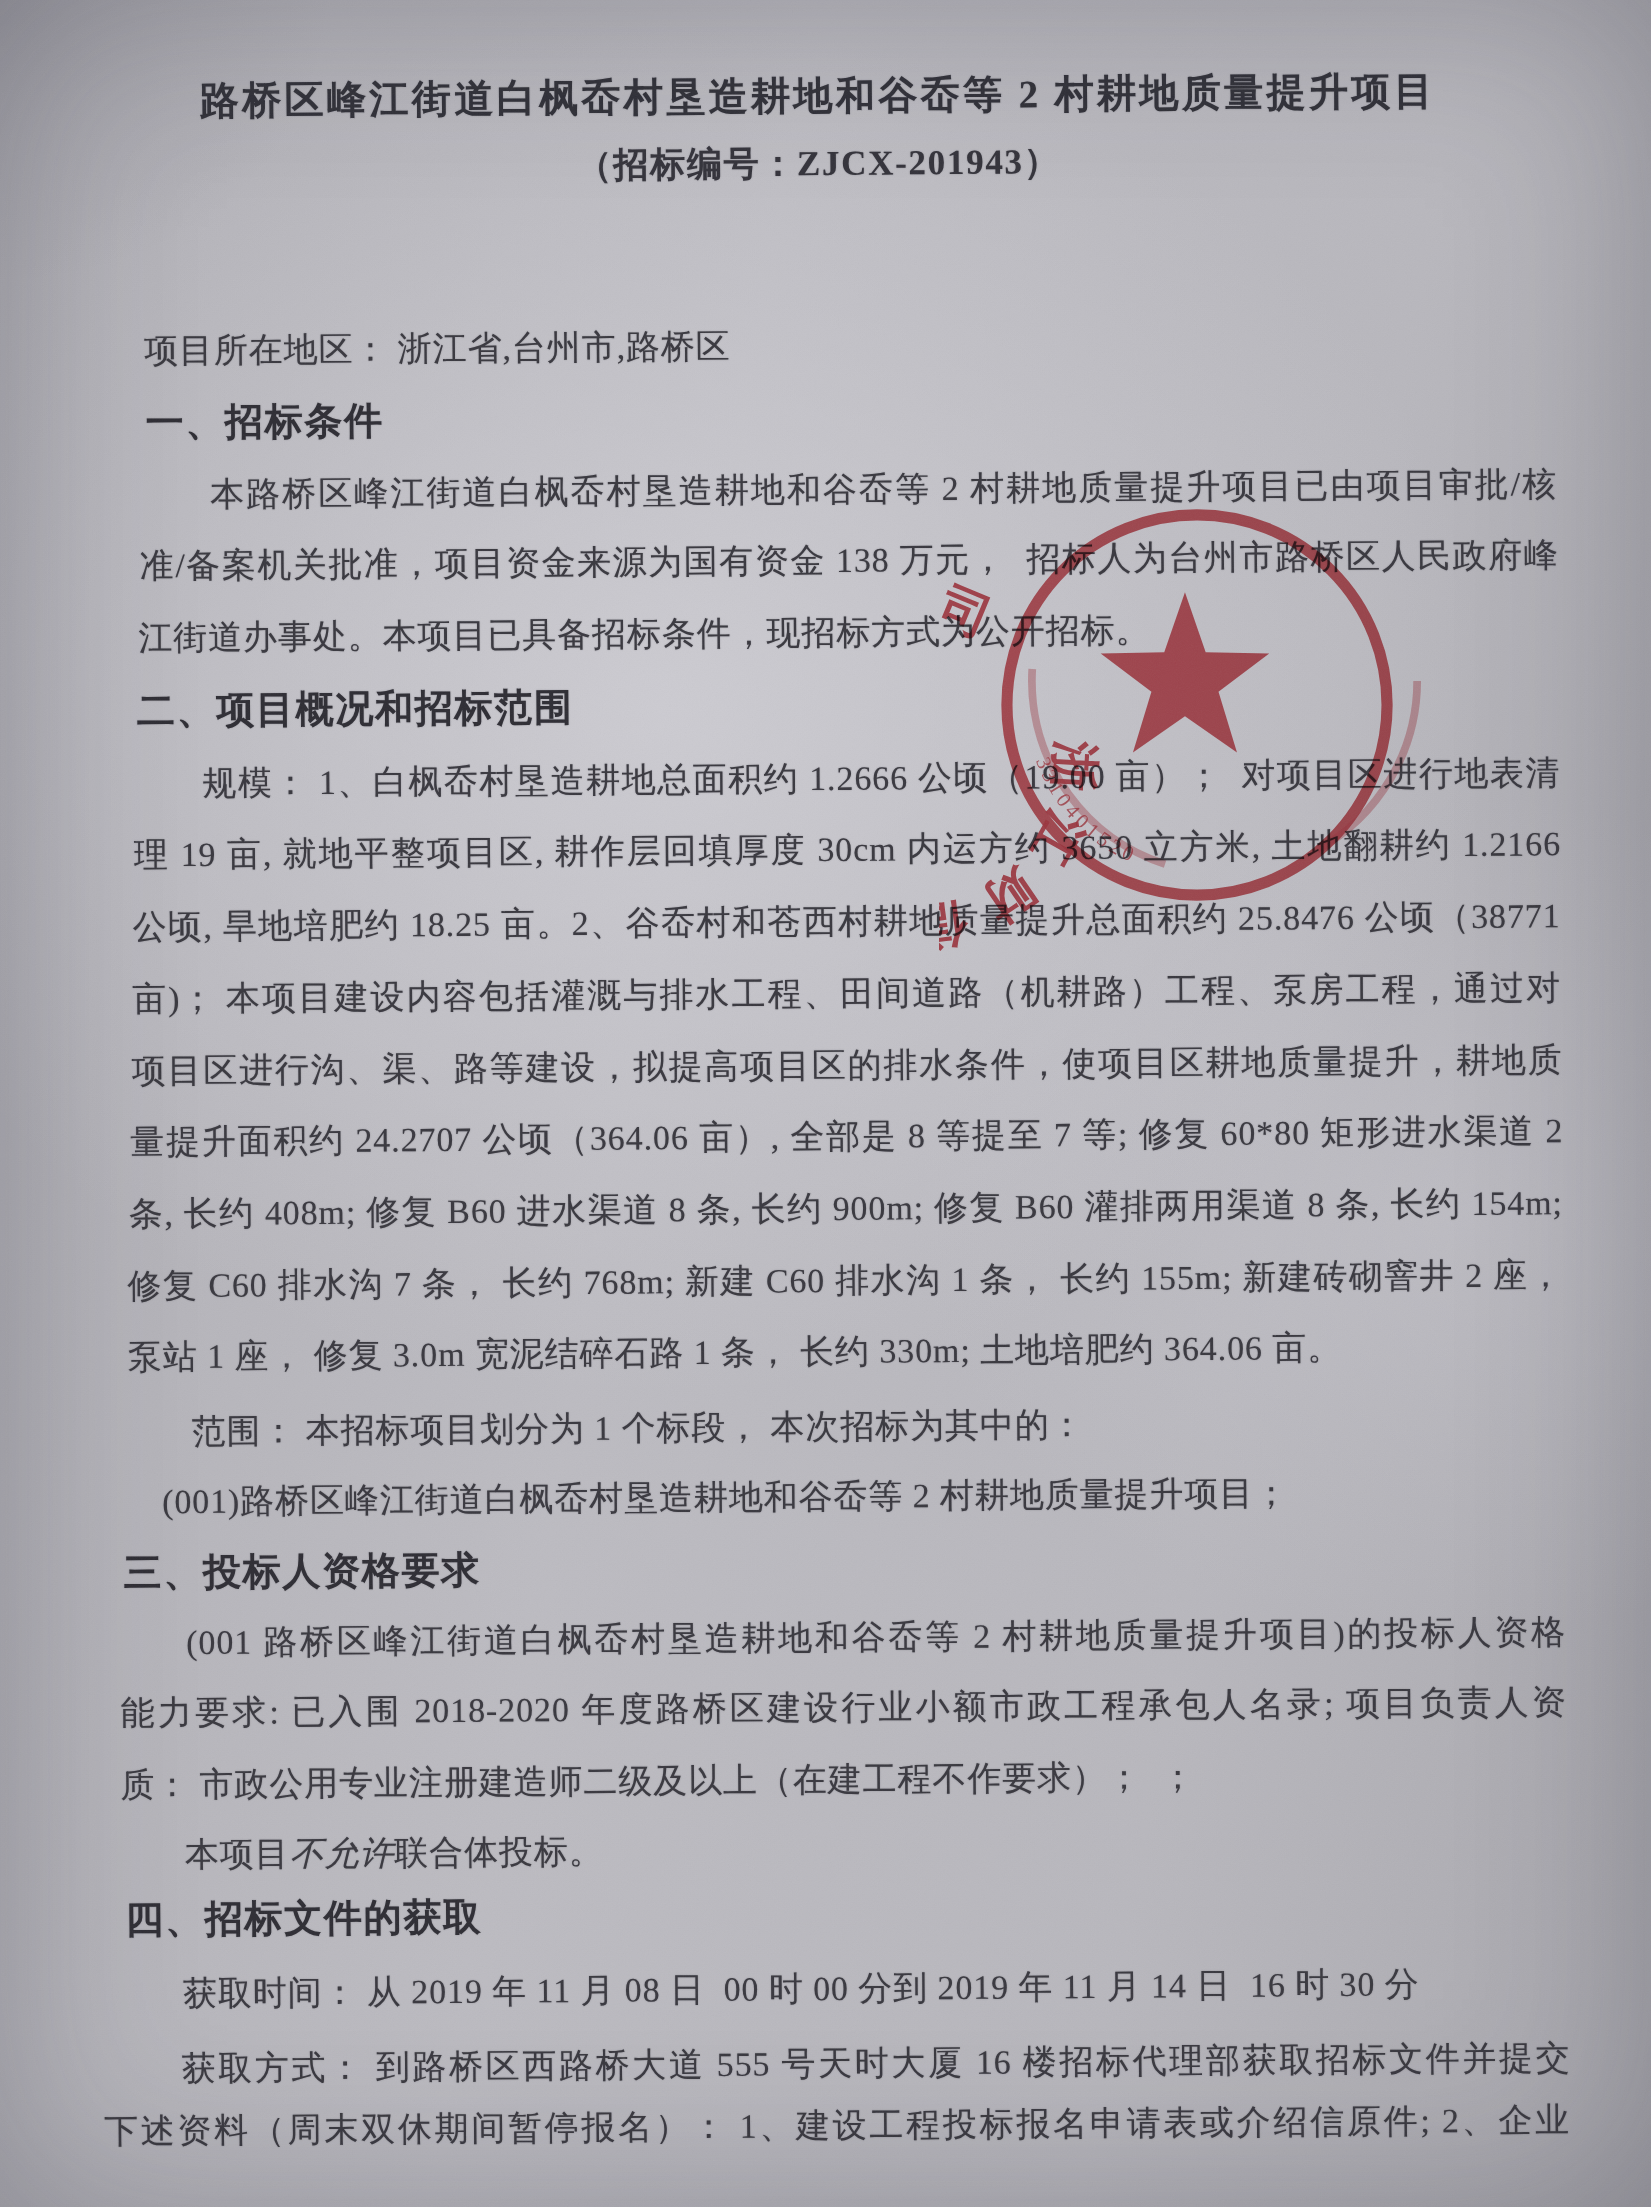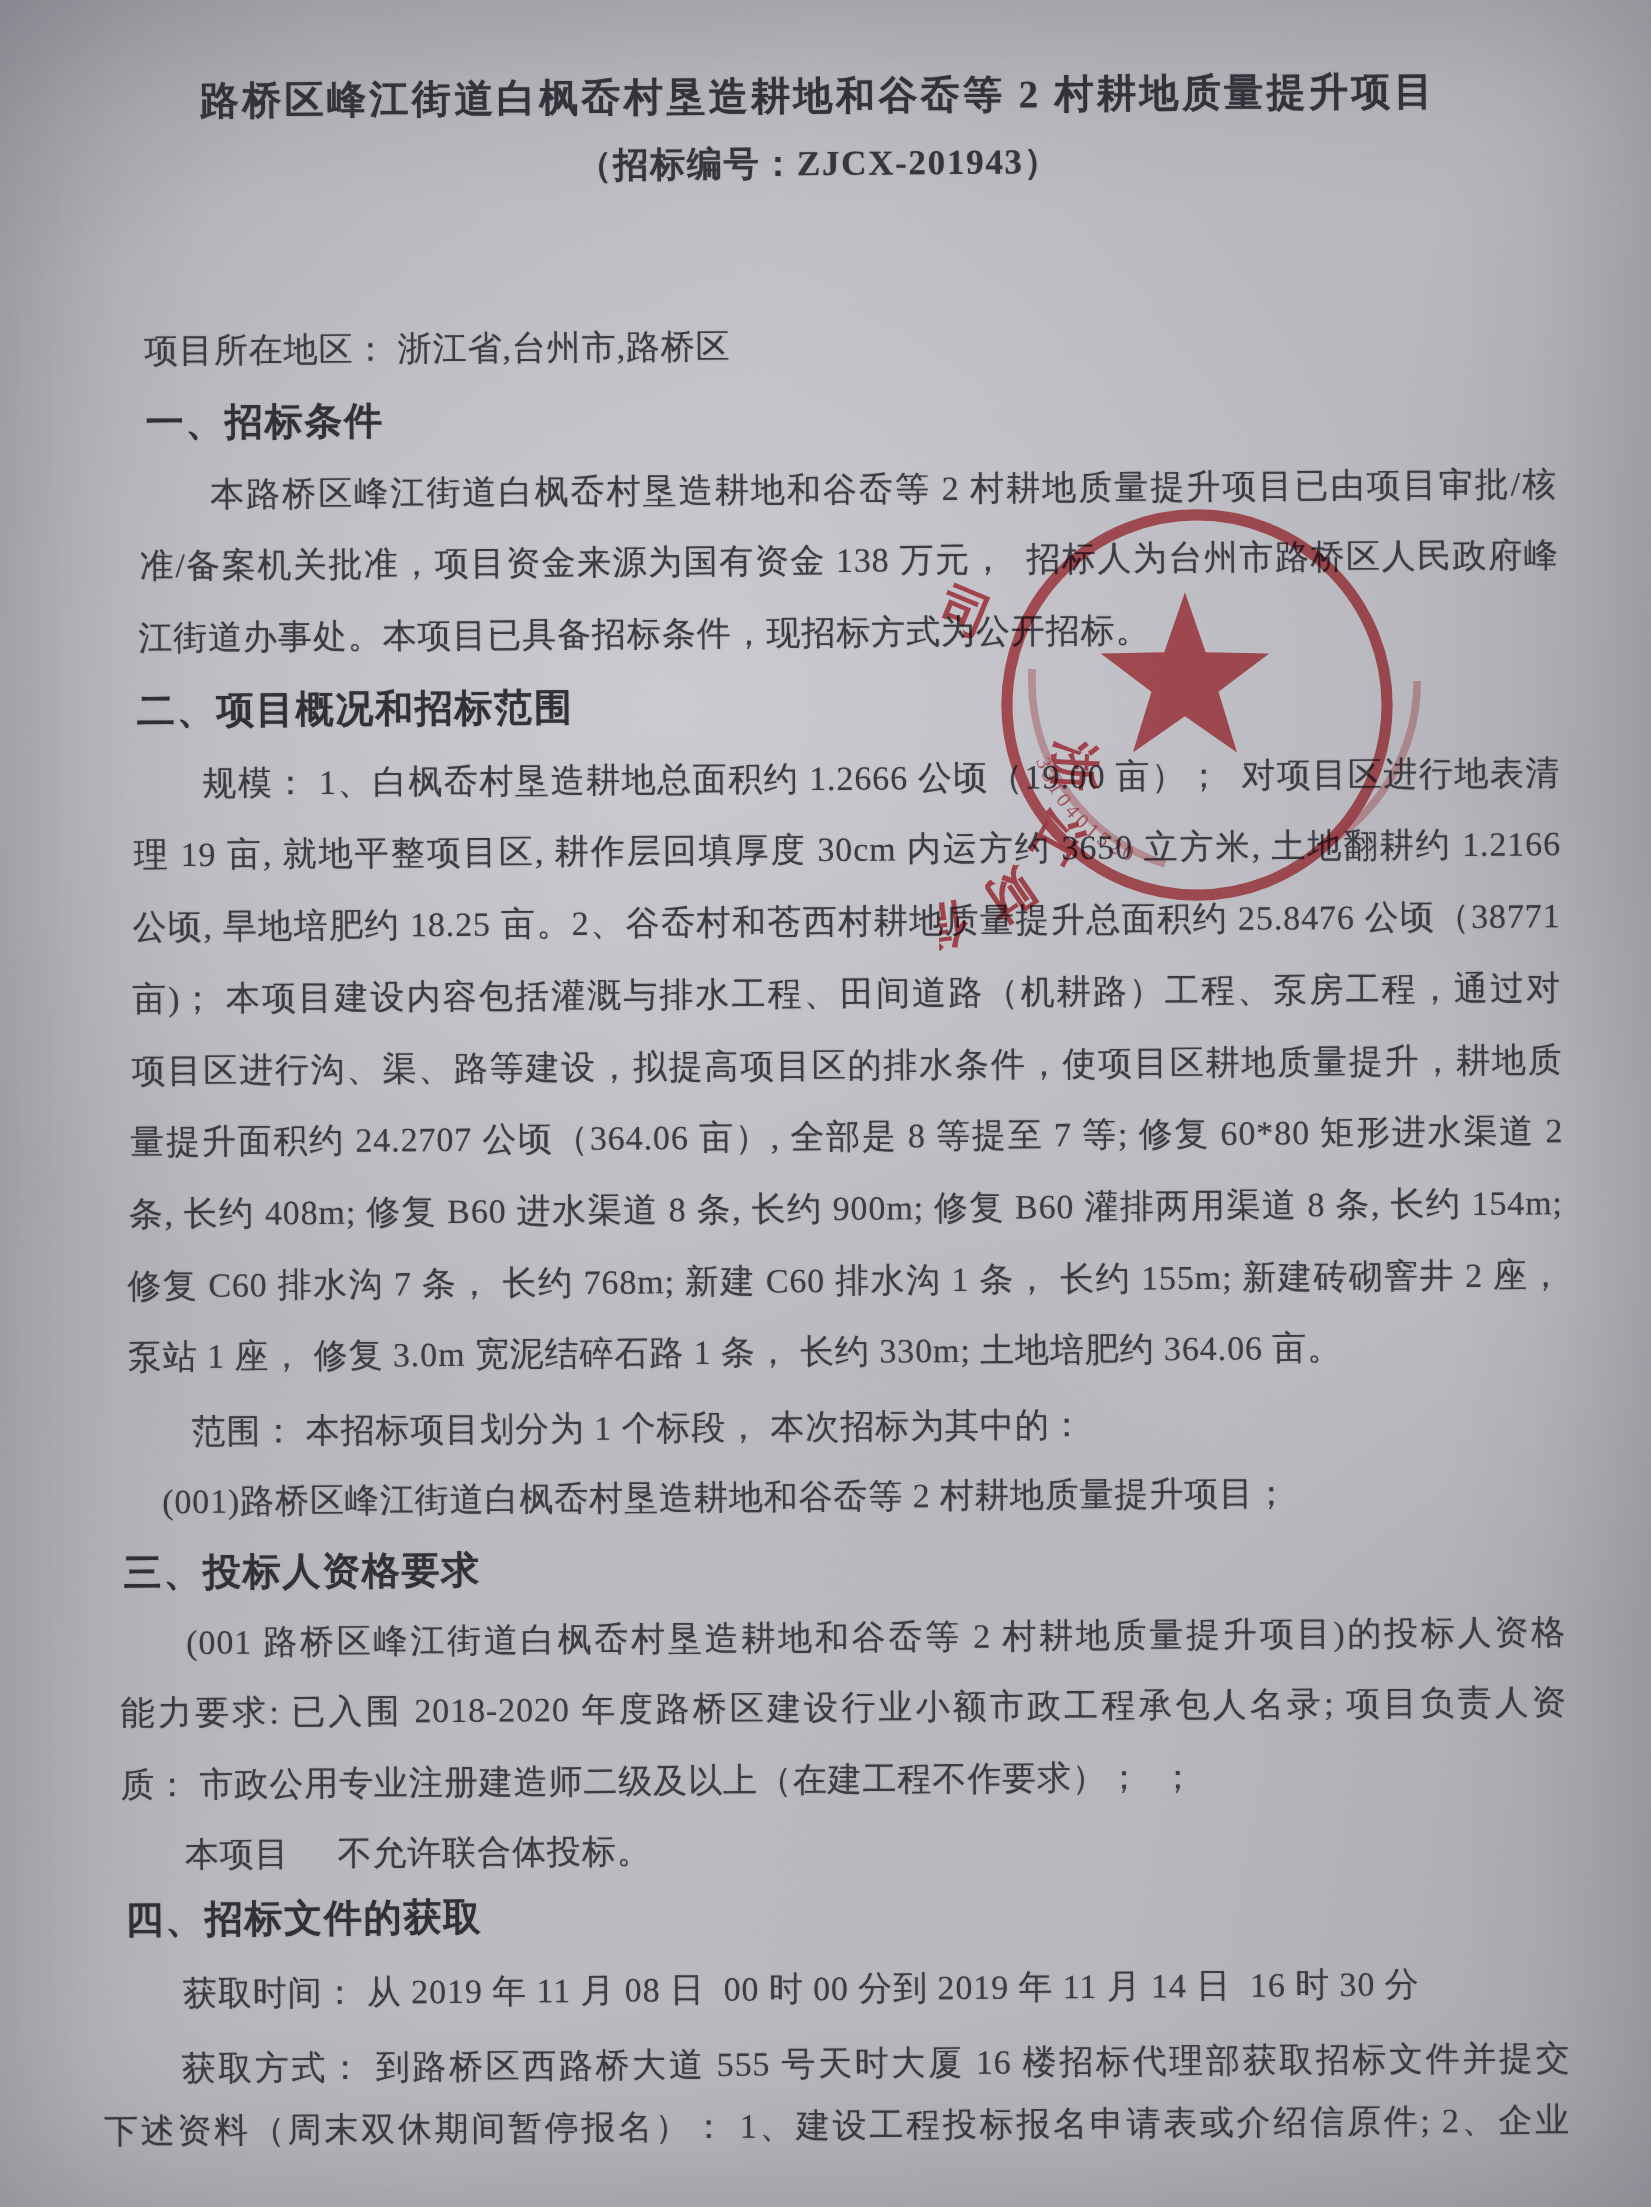--- a/index.html
+++ b/index.html
@@ -24,21 +24,21 @@
     color:#39383f;
   }
   .blk{position:absolute;white-space:pre-wrap;line-height:1.22;
        text-shadow:0 0 1.4px rgba(52,52,60,.45);}
   .title{font-size:39px;font-weight:700;letter-spacing:3.4px;text-align:center;color:#303038;}
   .subtitle{font-size:35px;font-weight:700;letter-spacing:1.7px;text-align:center;color:#34333b;}
   .meta{font-size:34px;letter-spacing:0.9px;}
   .heading{font-size:38px;font-weight:700;letter-spacing:1.7px;color:#2e2d34;}
   .line{font-size:34px;letter-spacing:0.9px;}
   .just{text-align:justify;text-align-last:justify;text-justify:inter-ideograph;}
-  .em-i{margin-left:48px;}
+  .em-i{font-style:italic;}
   .stamp-svg{position:absolute;left:939px;top:447px;width:516px;height:516px;
              mix-blend-mode:multiply;opacity:.92;}
   .grain{position:absolute;inset:0;width:100%;height:100%;opacity:.055;pointer-events:none;}
 </style>
 </head>
 <body>
 
 <div class="paper"></div>
 
 <div class="text-layer" id="text-layer">

